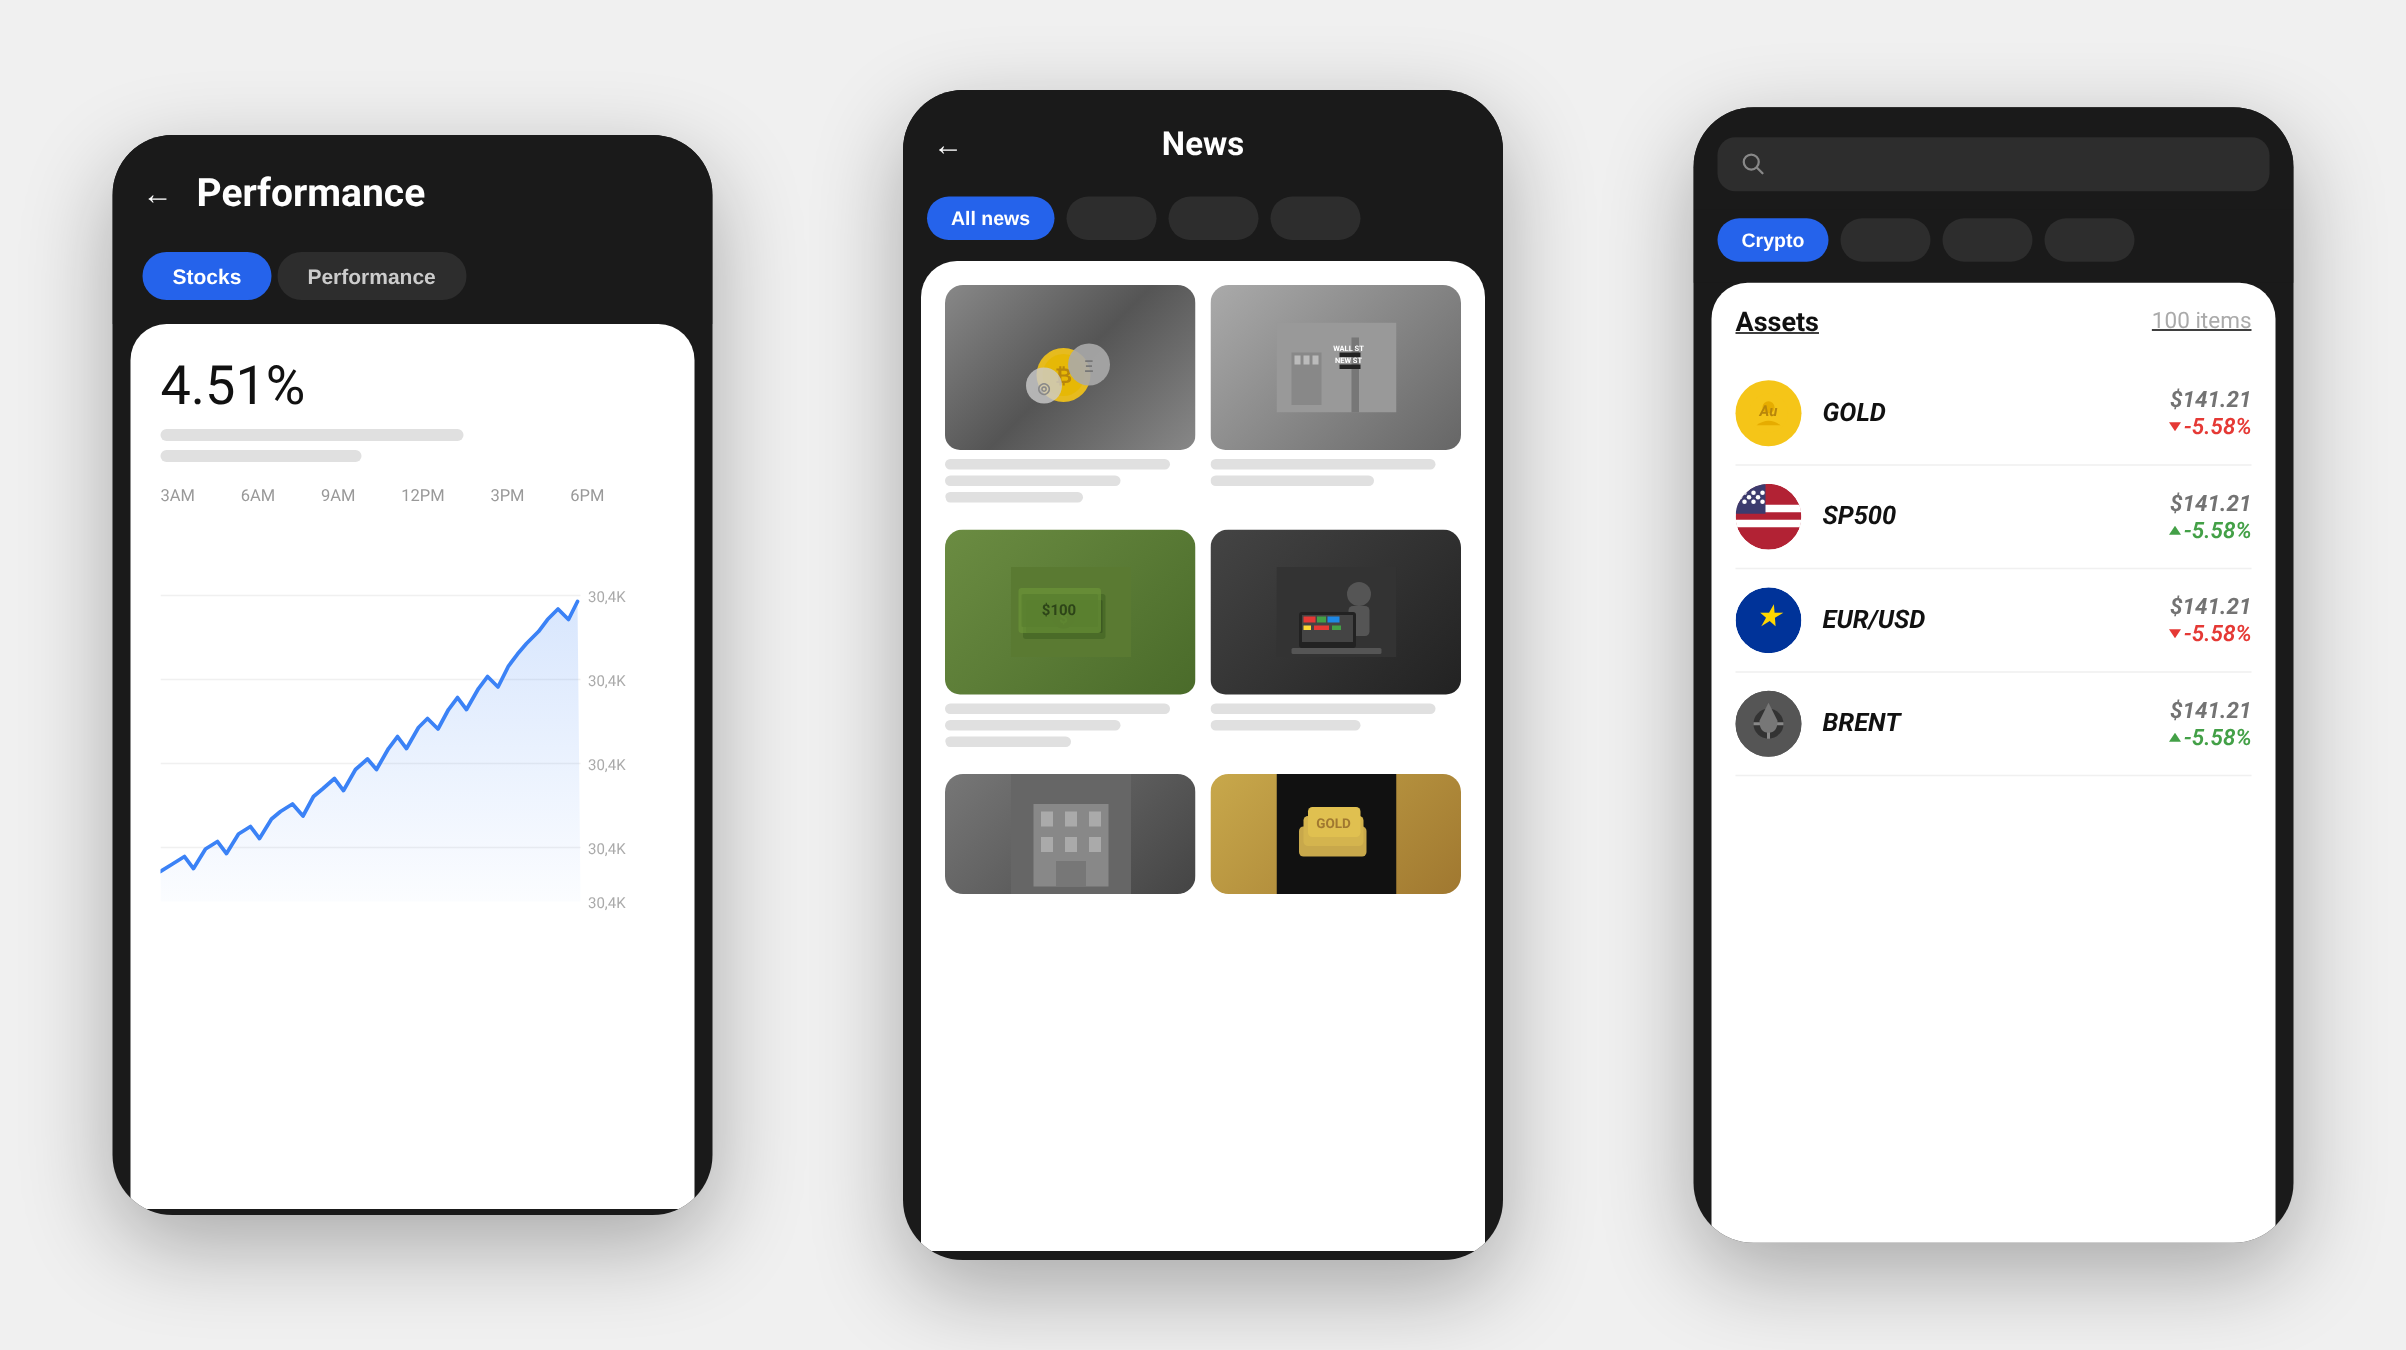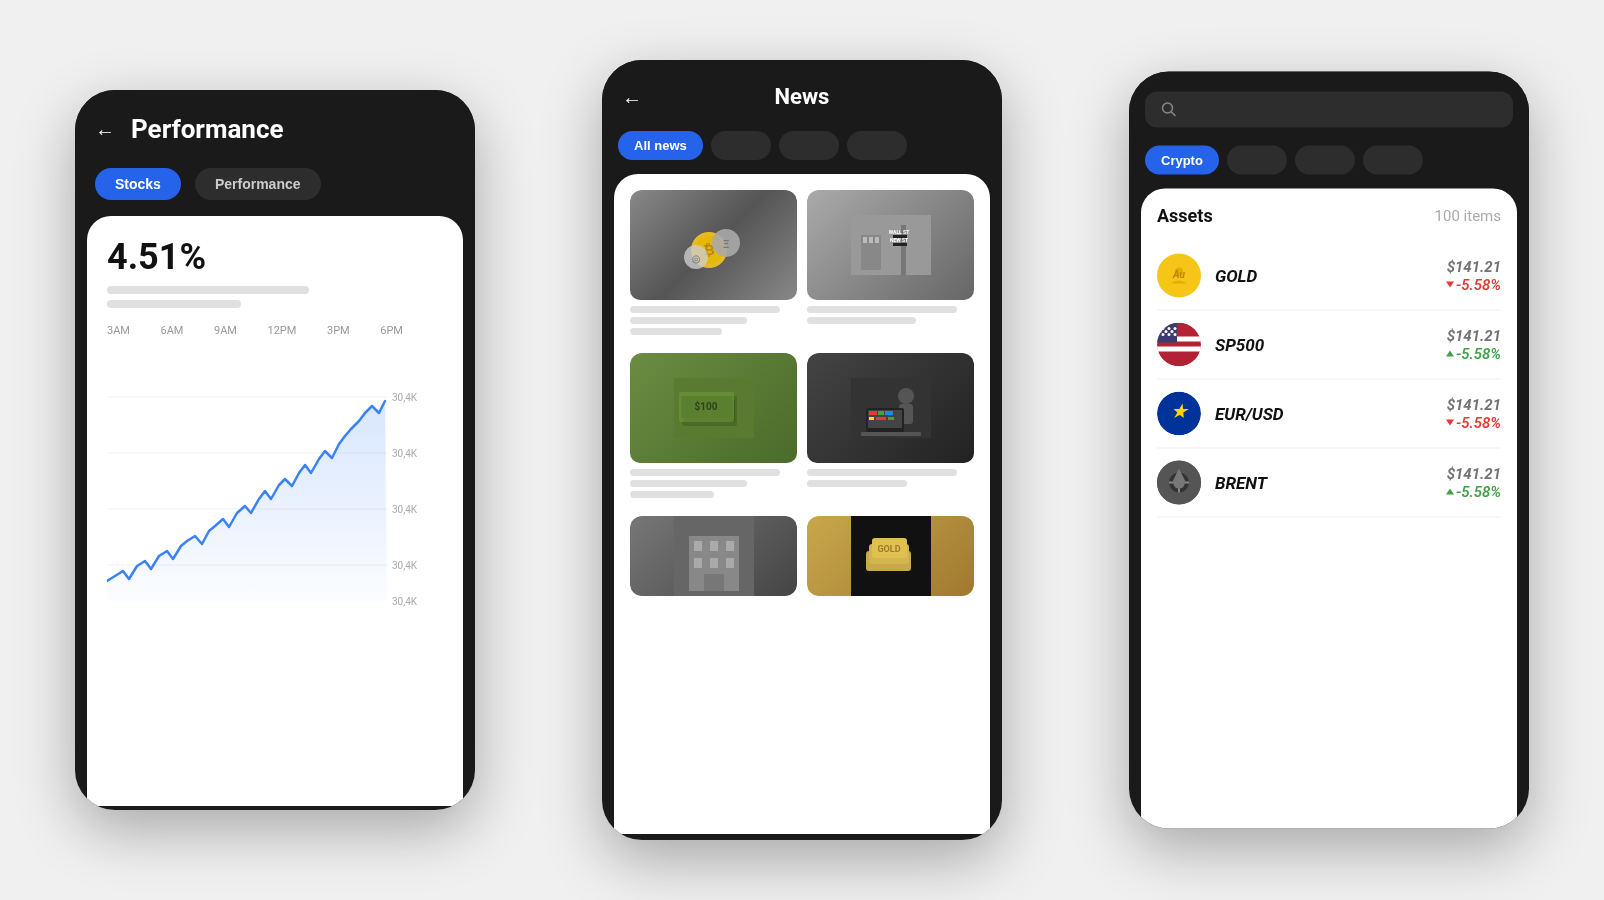--- a/index.html
+++ b/index.html
@@ -59,21 +59,21 @@
     }
 
     .phone-1-title {
       color: white;
       font-size: 26px;
       font-weight: 700;
     }
 
     .tab-bar {
       display: flex;
-      gap: 14px;
+      gap: 4px;
       padding: 8px 20px 16px;
       background: #1a1a1a;
     }
 
     .tab-btn {
       padding: 8px 20px;
       border-radius: 20px;
       font-size: 14px;
       font-weight: 600;
       cursor: pointer;
@@ -94,21 +94,21 @@
       background: white;
       border-radius: 24px 24px 0 0;
       margin: 0 12px;
       padding: 20px;
       height: calc(100% - 130px);
       overflow: hidden;
     }
 
     .percentage-value {
       font-size: 36px;
-      font-weight: 700;
+      font-weight: 400;
       color: #111;
       margin-bottom: 8px;
     }
 
     .skeleton-line {
       height: 8px;
       background: #e0e0e0;
       border-radius: 4px;
       margin-bottom: 6px;
     }
@@ -301,22 +301,22 @@
       border-radius: 24px 24px 0 0;
       margin: 0 12px;
       padding: 16px;
       height: calc(100% - 110px);
       overflow: hidden;
     }
 
     .assets-header {
       display: flex;
       justify-content: space-between;
-      align-items: center;
       margin-bottom: 16px;
+      text-decoration: underline;
     }
 
     .assets-title {
       font-size: 18px;
       font-weight: 700;
       color: #111;
     }
 
     .assets-count {
       font-size: 15px;

